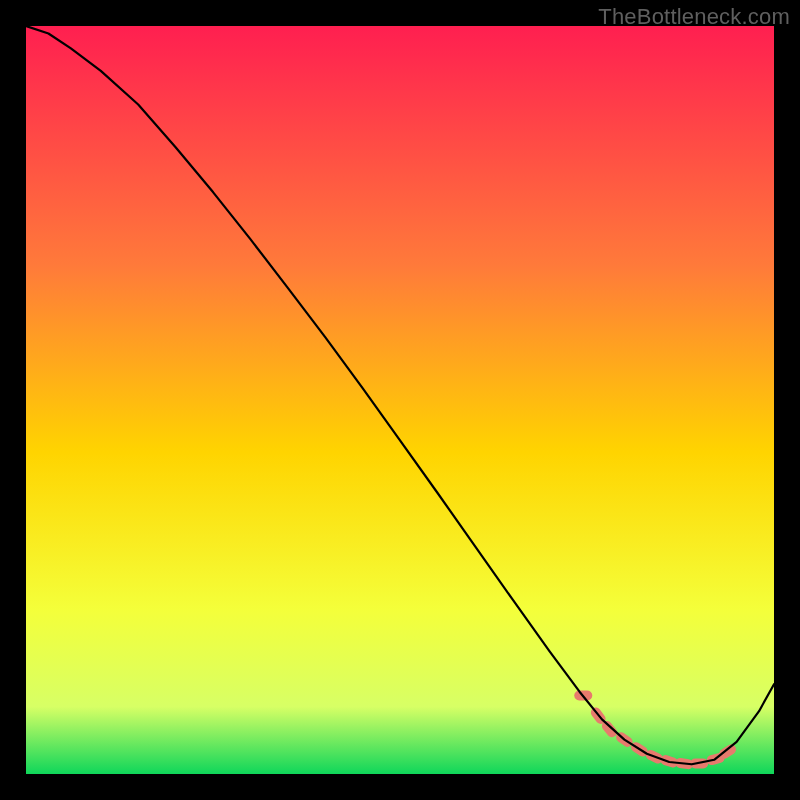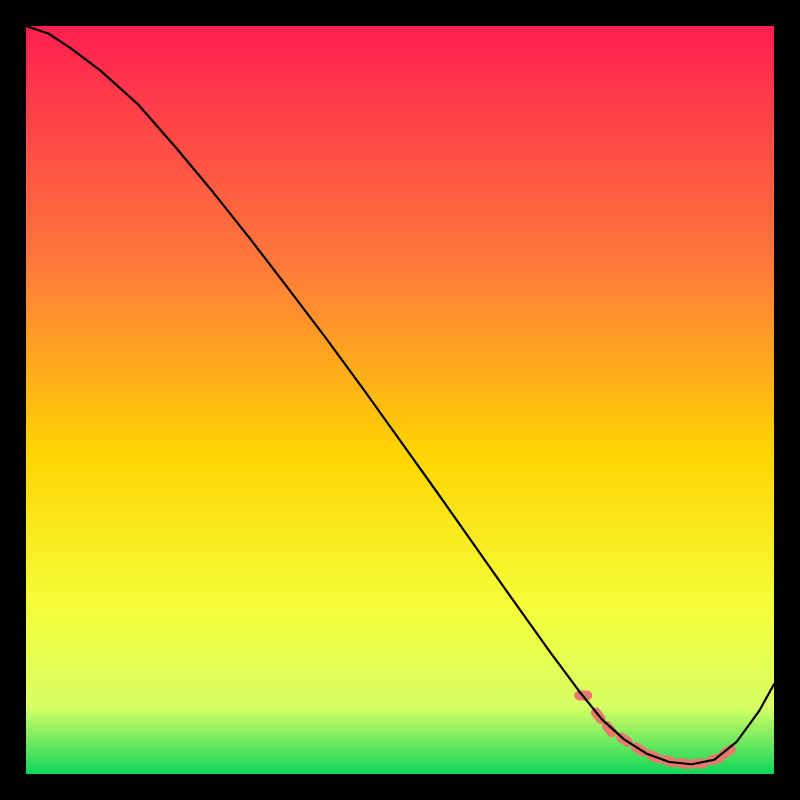--- a/index.html
+++ b/index.html
@@ -50,20 +50,21 @@
   }
   .marker {
     fill: #e77a6d;
     stroke: none;
   }
 </style>
 </head>
 <body>
 
 <div class="frame">
+  <div class="watermark">TheBottleneck.com</div>
 
   <div class="plot">
     <svg viewBox="0 0 748 748">
       <defs>
         <linearGradient id="bg-grad" x1="0" y1="0" x2="0" y2="1">
           <stop offset="0%" stop-color="#ff1f50"></stop>
           <stop offset="32%" stop-color="#ff7a3a"></stop>
           <stop offset="57%" stop-color="#ffd400"></stop>
           <stop offset="78%" stop-color="#f4ff3a"></stop>
           <stop offset="91%" stop-color="#d7ff65"></stop>

